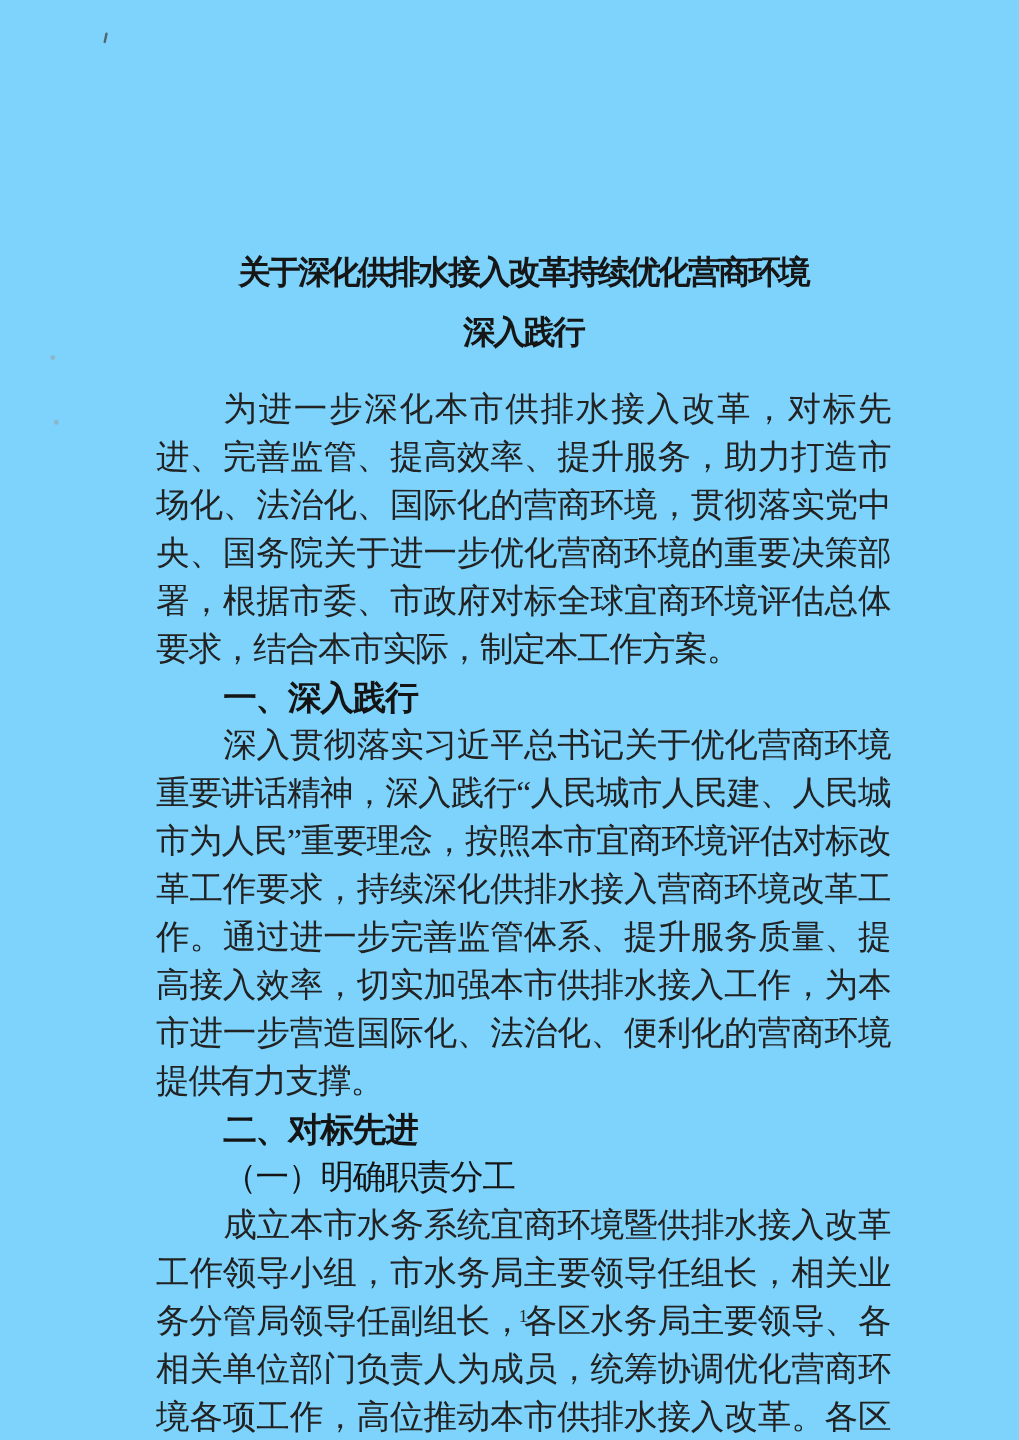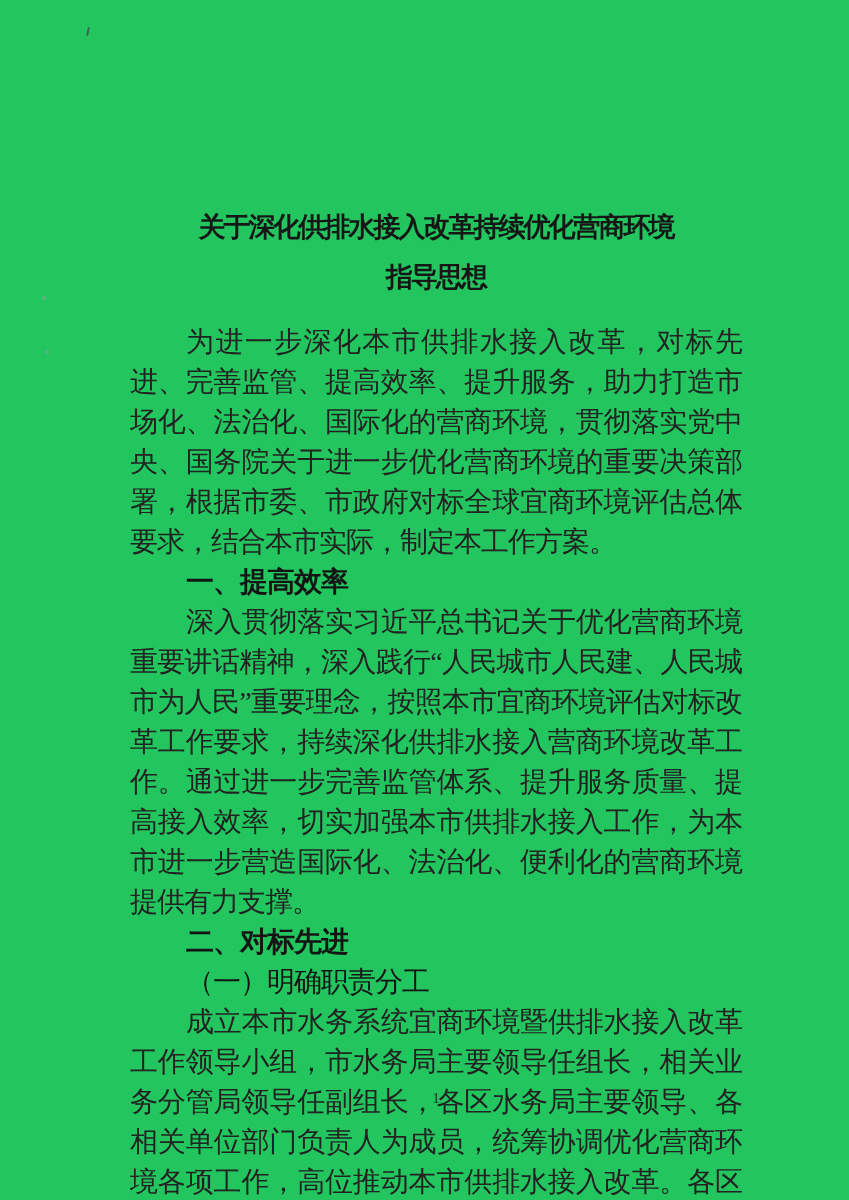--- a/index.html
+++ b/index.html
@@ -2,21 +2,21 @@
 <html lang="zh"><head>
 <meta charset="utf-8">
 <style>
   * { margin: 0; padding: 0; box-sizing: border-box; }
   html, body { background: #e8e8e8; }
   .page {
     position: relative;
     width: 849px;
     height: 1200px;
     margin: 0 auto;
-    background: #22c55e;
+    background: #7dd3fc;
     color: #1e1e1e;
     font-family: "Liberation Serif", serif;
     overflow: hidden;
   }
   .content {
     position: absolute;
     left: 130px;
     top: 0;
     width: 612px;
   }
@@ -91,26 +91,26 @@
 <div class="page">
 
   <span class="scan-tick"></span>
   <span class="scan-speck speck-1"></span>
   <span class="scan-speck speck-2"></span>
 
   <div class="content">
 
     <div class="doc-title">
       <div>关于深化供排水接入改革持续优化营商环境</div>
-      <div>指导思想</div>
+      <div>深入践行</div>
     </div>
 
     <div class="doc-body">
       <p>为进一步深化本市供排水接入改革，对标先进、完善监管、提高效率、提升服务，助力打造市场化、法治化、国际化的营商环境，贯彻落实党中央、国务院关于进一步优化营商环境的重要决策部署，根据市委、市政府对标全球宜商环境评估总体要求，结合本市实际，制定本工作方案。</p>
-      <p class="h-hei">一、提高效率</p>
+      <p class="h-hei">一、深入践行</p>
       <p>深入贯彻落实习近平总书记关于优化营商环境重要讲话精神，深入践行“人民城市人民建、人民城市为人民”重要理念，按照本市宜商环境评估对标改革工作要求，持续深化供排水接入营商环境改革工作。通过进一步完善监管体系、提升服务质量、提高接入效率，切实加强本市供排水接入工作，为本市进一步营造国际化、法治化、便利化的营商环境提供有力支撑。</p>
       <p class="h-hei">二、对标先进</p>
       <p class="h-kai">（一）明确职责分工</p>
       <p>成立本市水务系统宜商环境暨供排水接入改革工作领导小组，市水务局主要领导任组长，相关业务分管局领导任副组长，各区水务局主要领导、各相关单位部门负责人为成员，统筹协调优化营商环境各项工作，高位推动本市供排水接入改革。各区水</p>
     </div>
 
   </div>
 
   <div class="page-number">1</div>
 

